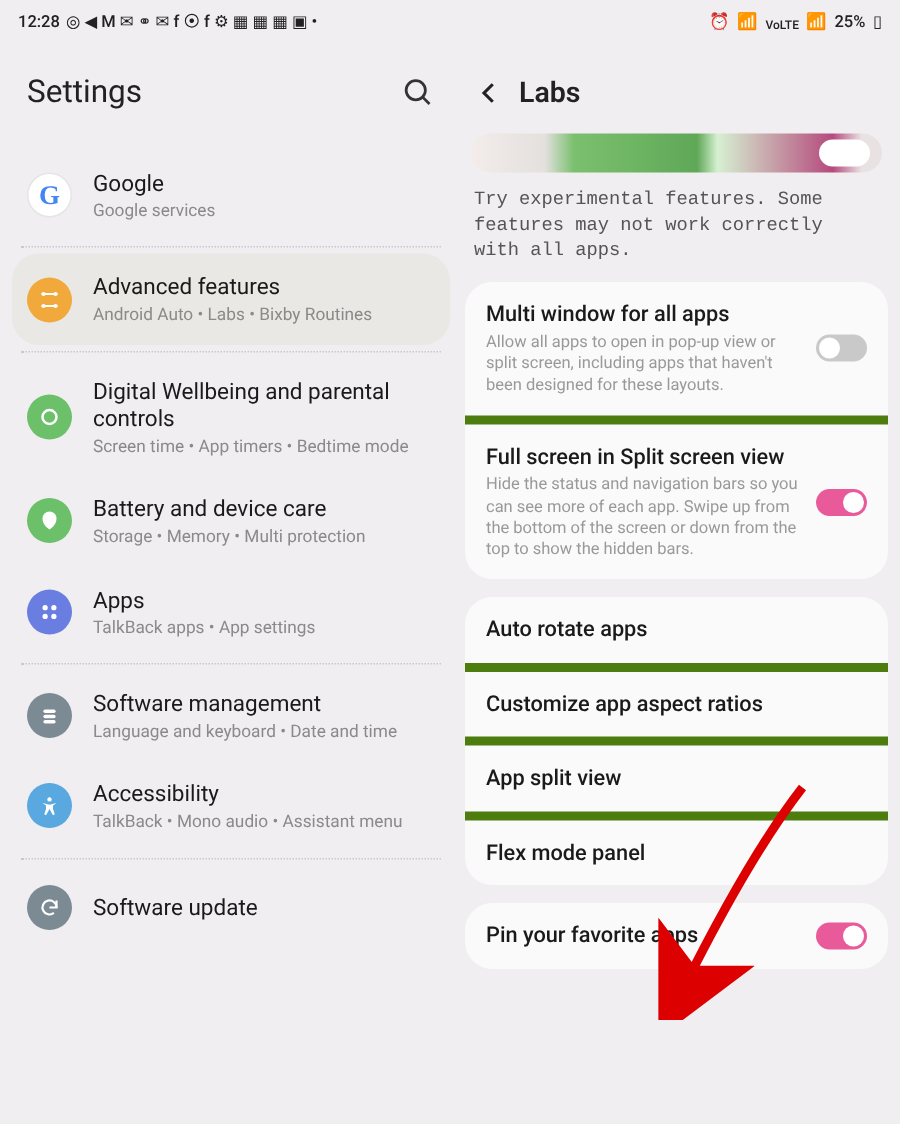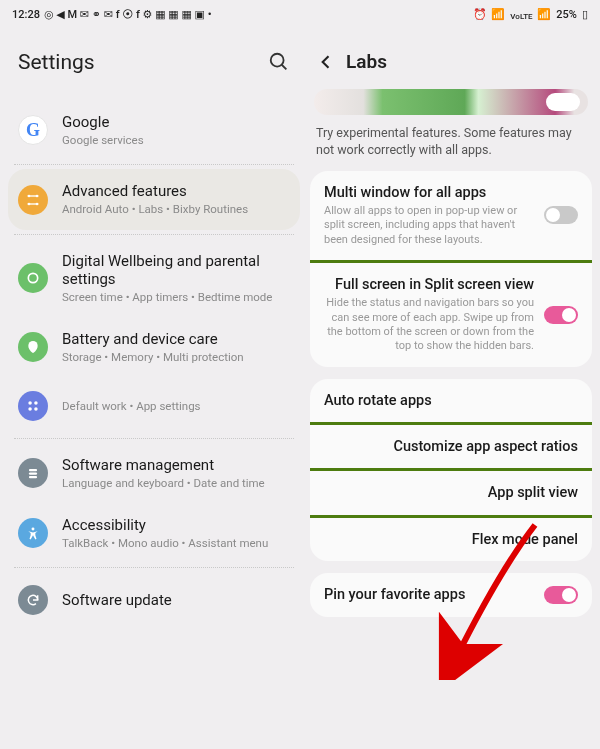--- a/index.html
+++ b/index.html
@@ -102,36 +102,37 @@
     content:"";
     position:absolute; right:8px; top:4px; bottom:4px; width:34px;
     background:#fff; border-radius:10px;
   }
 
   .desc {
     font-size: 12.5px;
     color: #555;
     line-height: 1.35;
     padding: 0 6px 12px 6px;
+    font-family: Liberation Mono, monospace;
   }
 
   .card {
     background: #fafafa;
     border-radius: 18px;
     margin-bottom: 12px;
     overflow: hidden;
   }
   .row {
     display: flex;
     align-items: center;
     padding: 13px 14px;
     gap: 10px;
     cursor: pointer;
   }
-  .row + .row { border-top: 3px solid #4d7c0f; text-align: right; }
+  .row + .row { border-top: 6px solid #4d7c0f; }
   .row .rtxt { flex: 1; }
   .row .rtitle { font-size: 14.5px; font-weight: 500; color: #1a1a1a; line-height: 1.2; }
   .row .rsub { font-size: 11px; color: #999; margin-top: 3px; line-height: 1.3; }
 
   .toggle {
     width: 34px; height: 18px;
     border-radius: 10px;
     position: relative;
     flex-shrink: 0;
   }
@@ -224,21 +225,21 @@
 
     <div class="item">
       <div class="ic" style="background:#6cc06a">
         <span>
           <svg width="16" height="16" viewBox="0 0 24 24" fill="none" stroke="#fff" stroke-width="2.5">
               <circle cx="12" cy="12" r="7"></circle>
             </svg>
         </span>
       </div>
       <div class="txt">
-        <div class="title">Digital Wellbeing and parental settings</div>
+        <div class="title">Digital Wellbeing and parental controls</div>
         <div class="sub">Screen time  •  App timers  •  Bedtime mode</div>
       </div>
     </div>
 
     <div class="item">
       <div class="ic" style="background:#6cc06a">
         <span>
           <svg width="16" height="16" viewBox="0 0 24 24" fill="#fff">
               <path d="M12 21s-7-4-7-11a7 7 0 0114 0c0 7-7 11-7 11z"></path>
             </svg>
@@ -255,21 +256,22 @@
         <span>
           <svg width="14" height="14" viewBox="0 0 24 24" fill="#fff">
               <circle cx="7" cy="7" r="3"></circle>
               <circle cx="17" cy="7" r="3"></circle>
               <circle cx="7" cy="17" r="3"></circle>
               <circle cx="17" cy="17" r="3"></circle>
             </svg>
         </span>
       </div>
       <div class="txt">
-        <div class="sub">Default work  •  App settings</div>
+        <div class="title">Apps</div>
+        <div class="sub">TalkBack apps  •  App settings</div>
       </div>
     </div>
     <hr class="dsep">
 
     <div class="item">
       <div class="ic" style="background:#7c8a94">
         <span>
           <svg width="14" height="14" viewBox="0 0 24 24" fill="#fff">
               <rect x="5" y="5" width="14" height="4" rx="2"></rect>
               <rect x="5" y="11" width="14" height="4" rx="2"></rect>

